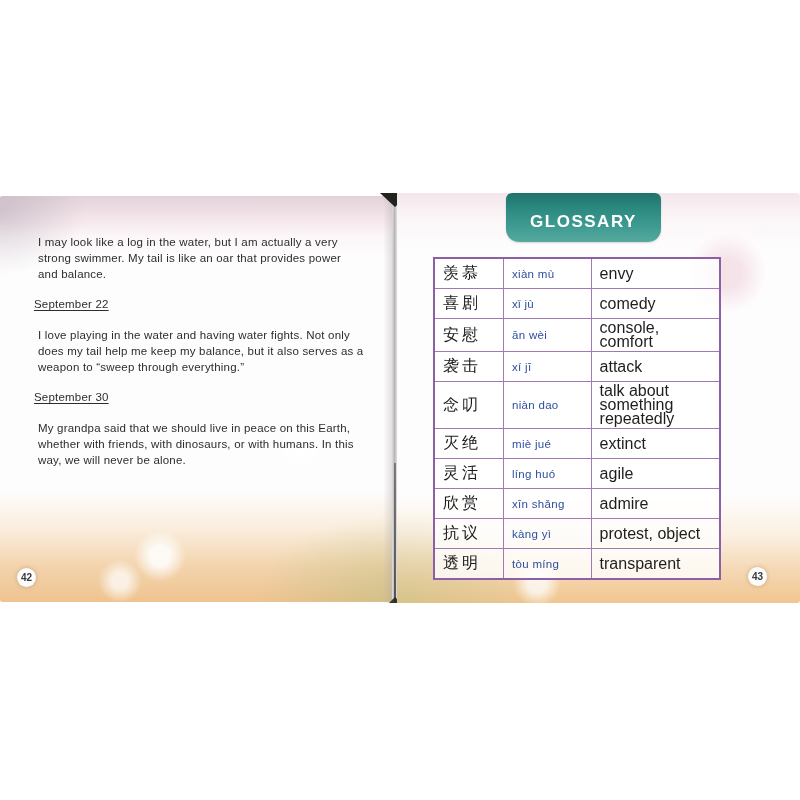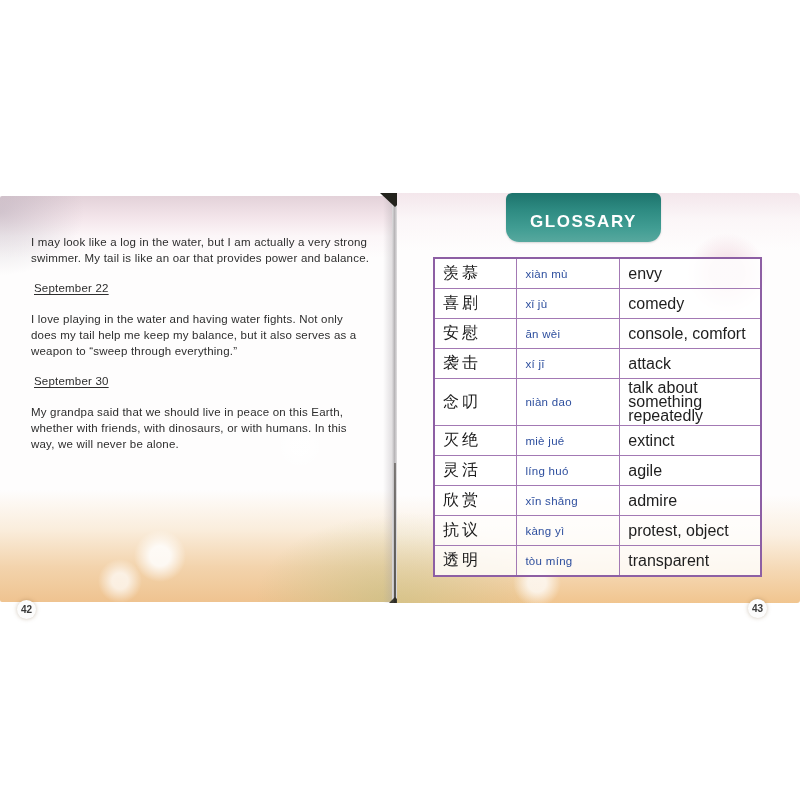--- a/index.html
+++ b/index.html
@@ -53,56 +53,55 @@
     position:absolute;bottom:0;left:50%;transform:translateX(-50%);
     width:0;height:0;
     border-left:6px solid transparent;border-right:6px solid transparent;
     border-bottom:6px solid #3a382f;
   }
   
   .diary-text{
     position:absolute;left:22px;top:38px;width:358px;
     font-size:11.5px;line-height:16px;color:#2d2d2d;letter-spacing:.2px;
   }
-  .diary-text p{margin:0 9px 14px;}
+  .diary-text p{margin:0 16px 14px;}
   .diary-text p.heading{
     text-decoration:underline;text-underline-offset:2px;margin:2px 12px 15px;
   }
   
   .glossary-banner{
     position:absolute;left:109px;top:0;width:155px;height:49px;
     border-radius:6px 6px 13px 13px;
     background:linear-gradient(180deg,#1d736c 0%,#2e8b82 35%,#419d93 72%,#57a89e 100%);
     display:flex;align-items:flex-end;justify-content:center;
     box-shadow:0 1px 2px rgba(0,0,0,.15);
   }
   .glossary-banner span{
     color:#ffffff;font-weight:bold;font-size:17px;letter-spacing:1.5px;
     padding-bottom:10px;
   }
   table.glossary-table{
-    position:absolute;left:36px;top:64px;width:329px;
+    position:absolute;left:36px;top:64px;width:288px;
     border-collapse:collapse;
     background:rgba(255,255,255,.8);
     border:2px solid #8d5fa4;
   }
   table.glossary-table td{
     border:1px solid #a379b4;
     padding:2px 8px;height:25px;vertical-align:middle;
   }
   td.chinese{width:83px;font-family:"DejaVu Serif", serif;font-size:16px;letter-spacing:3px;color:#1a1a1a;}
   td.pinyin{width:106px;font-size:11.5px;color:#2e4f9e;letter-spacing:.3px;}
   td.english{width:140px;font-size:16px;color:#1e1e1e;line-height:14px;}
   
   .page-number-badge{
     position:absolute;width:19px;height:19px;border-radius:50%;
     background:#fcfcfc;color:#3a3a3a;font-size:10px;font-weight:bold;
     display:flex;align-items:center;justify-content:center;
     box-shadow:0 0 4px rgba(120,90,50,.35);
-    margin-top:32px;
   }
   .badge-left{left:17px;top:372px;}
   .badge-right{left:351px;top:374px;}
 </style>
 </head>
 <body>
 
 <div class="book">
 
   <div class="page page-left">

